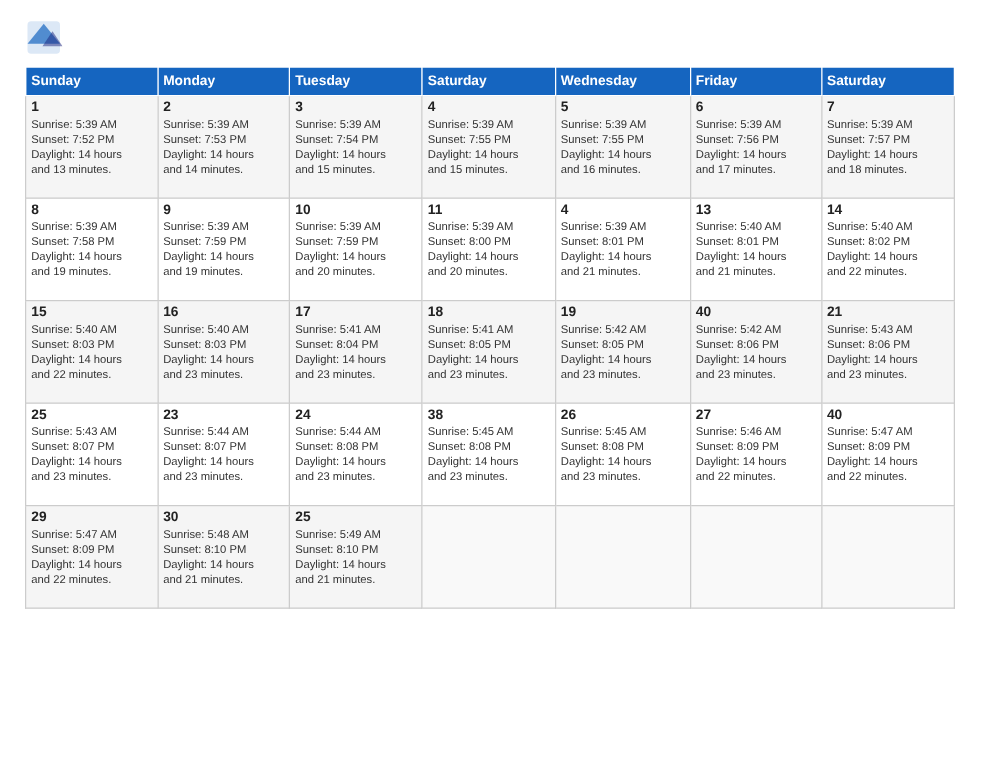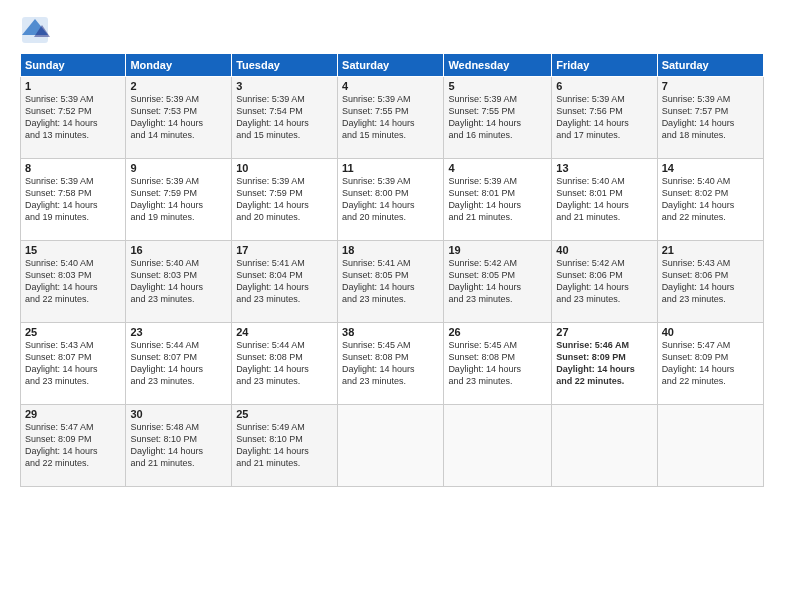--- a/index.html
+++ b/index.html
@@ -320,21 +320,21 @@
           </td>
           <td>
             <span class="day-num">26</span>
             <div class="day-info" style="white-space: pre-line;">Sunrise: 5:45 AM
 Sunset: 8:08 PM
 Daylight: 14 hours
 and 23 minutes.</div>
           </td>
           <td>
             <span class="day-num">27</span>
-            <div class="day-info" style="white-space: pre-line; font-weight: bold;">Sunrise: 5:46 AM
+            <div class="day-info" style="white-space: pre-line;">Sunrise: 5:46 AM
 Sunset: 8:09 PM
 Daylight: 14 hours
 and 22 minutes.</div>
           </td>
           <td>
             <span class="day-num">40</span>
             <div class="day-info" style="white-space: pre-line;">Sunrise: 5:47 AM
 Sunset: 8:09 PM
 Daylight: 14 hours
 and 22 minutes.</div>

